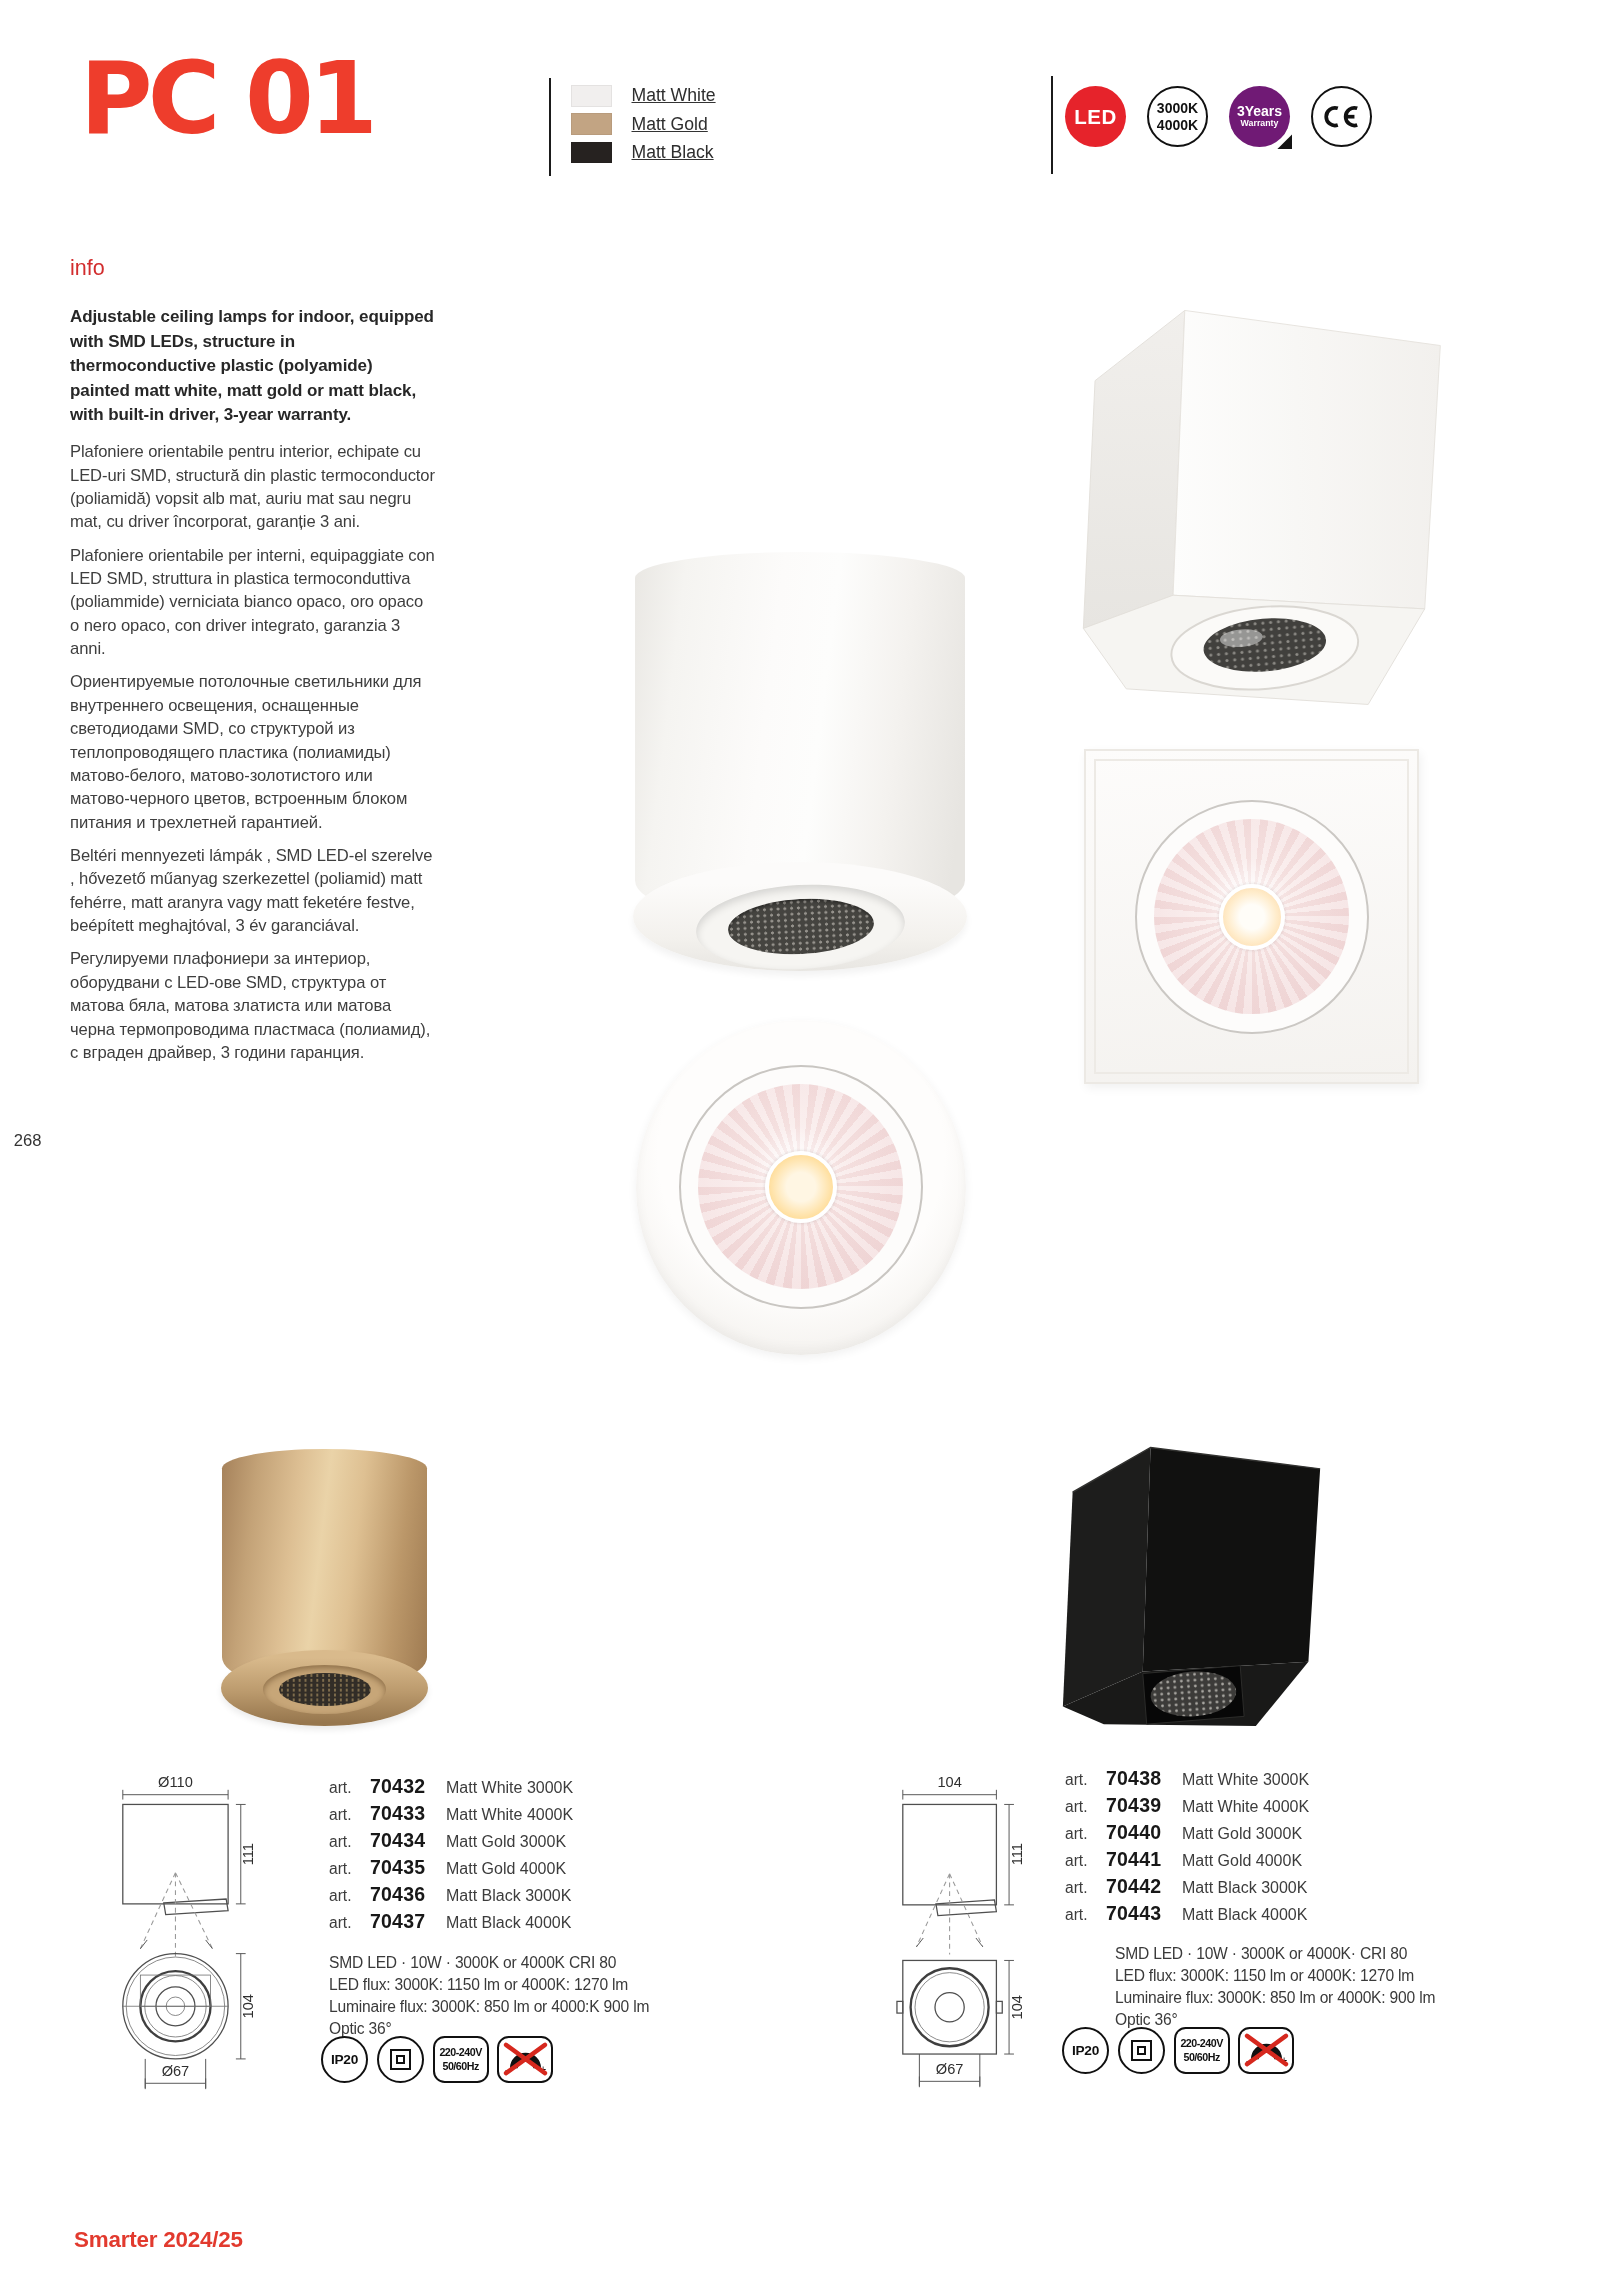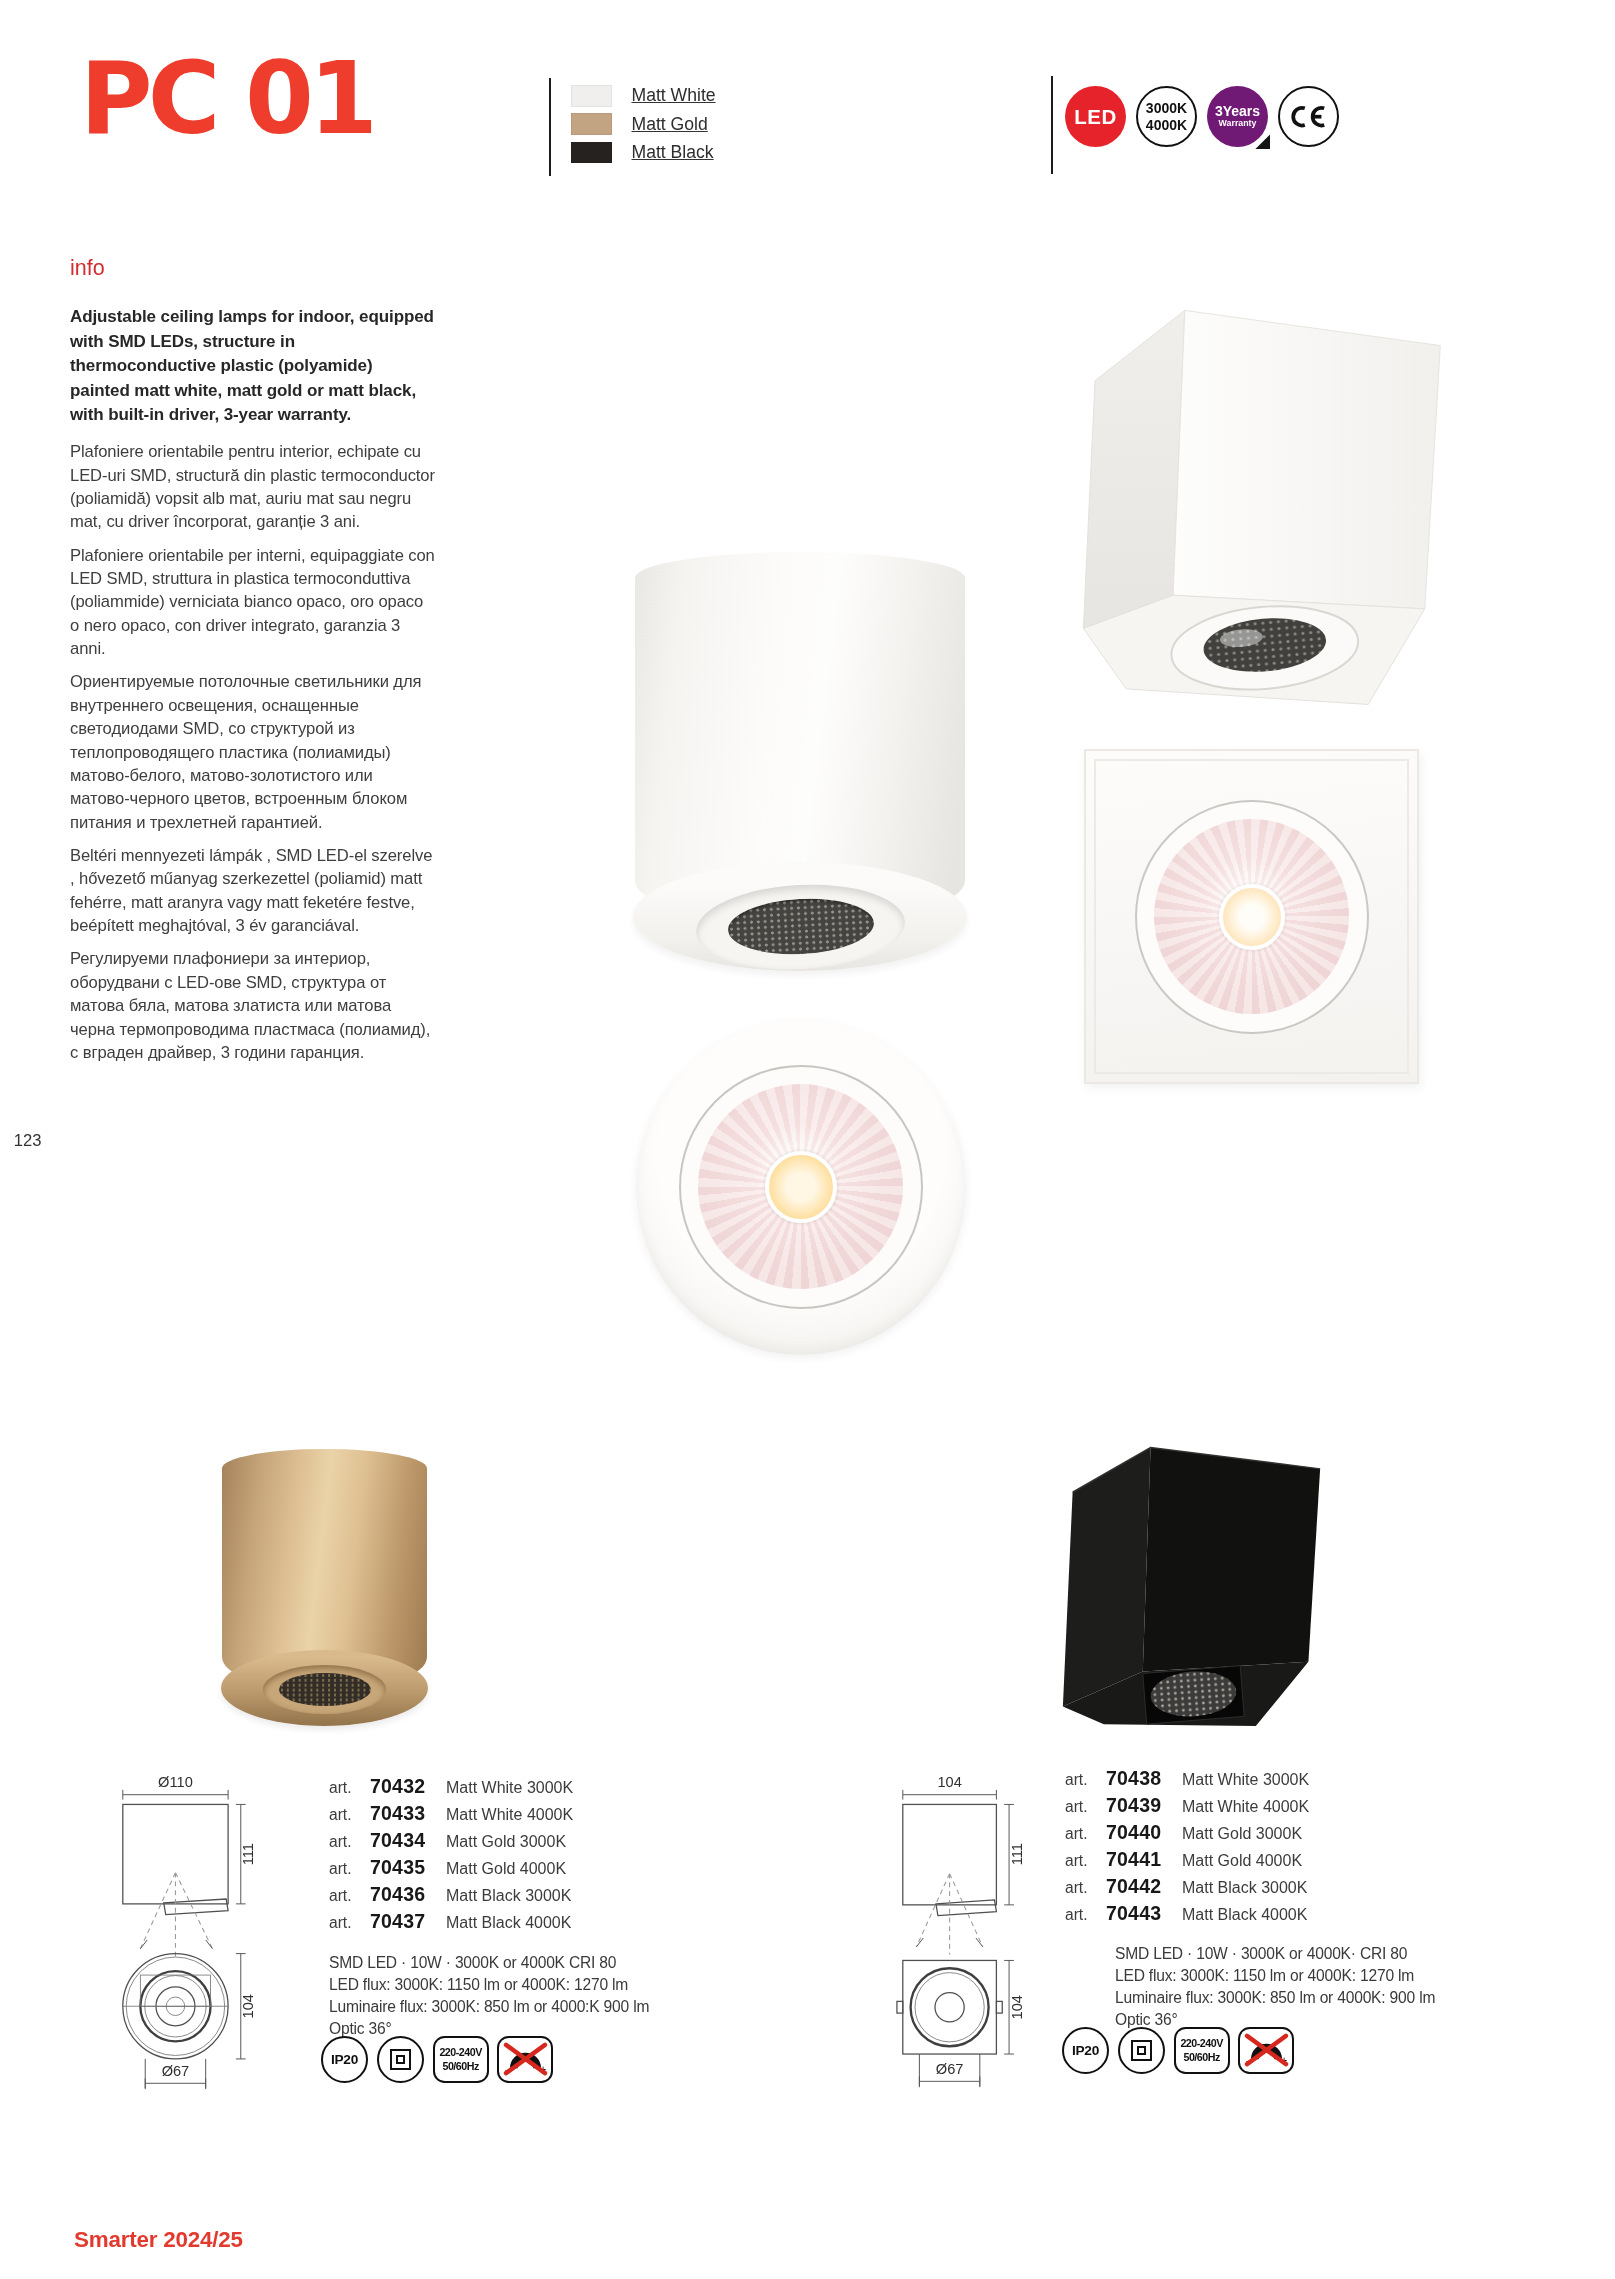--- a/index.html
+++ b/index.html
@@ -9,21 +9,21 @@
   
   .title{position:absolute;left:80px;top:53px;font-family:"DejaVu Sans",sans-serif;
          font-weight:bold;font-size:99px;letter-spacing:-4.9px;color:#ee3d2c;line-height:0.92;}
   .vline{position:absolute;width:2px;background:#1b1b1b;}
   .vline1{left:549px;top:78px;height:98px;}
   .vline2{left:1051px;top:76px;height:98px;}
   .swatches{position:absolute;left:571px;top:85px;}
   .sw-row{display:flex;align-items:center;height:21.5px;margin-bottom:6.8px;text-decoration:underline;}
   .sw-chip{width:41px;height:21.5px;margin-right:19.5px;box-shadow:inset 0 0 0 1px rgba(0,0,0,0.05);}
   .sw-label{font-size:17.6px;color:#2e2e2e;white-space:nowrap;}
-  .badges{position:absolute;left:1065px;top:86px;display:flex;gap:10px;}
+  .badges{position:absolute;left:1065px;top:86px;display:flex;gap:21px;}
   .badge{width:61px;height:61px;border-radius:50%;box-sizing:border-box;display:flex;
          flex-direction:column;align-items:center;justify-content:center;text-align:center;flex:0 0 auto;}
   .b-led{background:#e6232b;color:#fff;font-weight:bold;font-size:20.5px;letter-spacing:0.5px;}
   .b-kelvin{border:2.9px solid #111;color:#111;font-weight:bold;font-size:14px;line-height:1.18;}
   .b-warranty{background:#701a75;color:#fff;position:relative;}
   .b-warranty .l1{font-size:14px;font-weight:bold;line-height:1.1;}
   .b-warranty .l2{font-size:8.8px;font-weight:bold;line-height:1.1;}
   .b-warranty .tail{position:absolute;right:-2px;bottom:-2px;width:16.6px;height:16.6px;background:#141414;
                     clip-path:polygon(100% 100%,12% 100%,100% 12%);}
   .b-ce{border:2.9px solid #111;}
@@ -178,21 +178,21 @@
   <div class="info-col">
     <p class="info-label">info</p>
     <p class="p en">Adjustable ceiling lamps for indoor, equipped with SMD LEDs, structure in thermoconductive plastic (polyamide) painted matt white, matt gold or matt black, with built-in driver, 3-year warranty.</p>
     <p class="p">Plafoniere orientabile pentru interior, echipate cu LED-uri SMD, structură din plastic termoconductor (poliamidă) vopsit alb mat, auriu mat sau negru mat, cu driver încorporat, garanție 3 ani.</p>
     <p class="p">Plafoniere orientabile per interni, equipaggiate con LED SMD, struttura in plastica termoconduttiva (poliammide) verniciata bianco opaco, oro opaco o nero opaco, con driver integrato, garanzia 3 anni.</p>
     <p class="p">Ориентируемые потолочные светильники для внутреннего освещения, оснащенные светодиодами SMD, со структурой из теплопроводящего пластика (полиамиды) матово-белого, матово-золотистого или матово-черного цветов, встроенным блоком питания и трехлетней гарантией.</p>
     <p class="p">Beltéri mennyezeti lámpák , SMD LED-el szerelve , hővezető műanyag szerkezettel (poliamid) matt fehérre, matt aranyra vagy matt feketére festve, beépített meghajtóval, 3 év garanciával.</p>
     <p class="p">Регулируеми плафониери за интериор, оборудвани с LED-ове SMD, структура от матова бяла, матова златиста или матова черна термопроводима пластмаса (полиамид), с вграден драйвер, 3 години гаранция.</p>
   </div>
 
-  <div class="pageno">123</div>
+  <div class="pageno">268</div>
 
   <div class="photo cyl">
     <div class="cyl-body"></div>
     <div class="cyl-rim"></div>
     <div class="cyl-ring"></div>
     <div class="cyl-lens"></div>
   </div>
 
   <svg class="cube-svg" style="left:1058px;top:285px;" width="395" height="441" viewBox="0 0 405 452">
     <defs>

